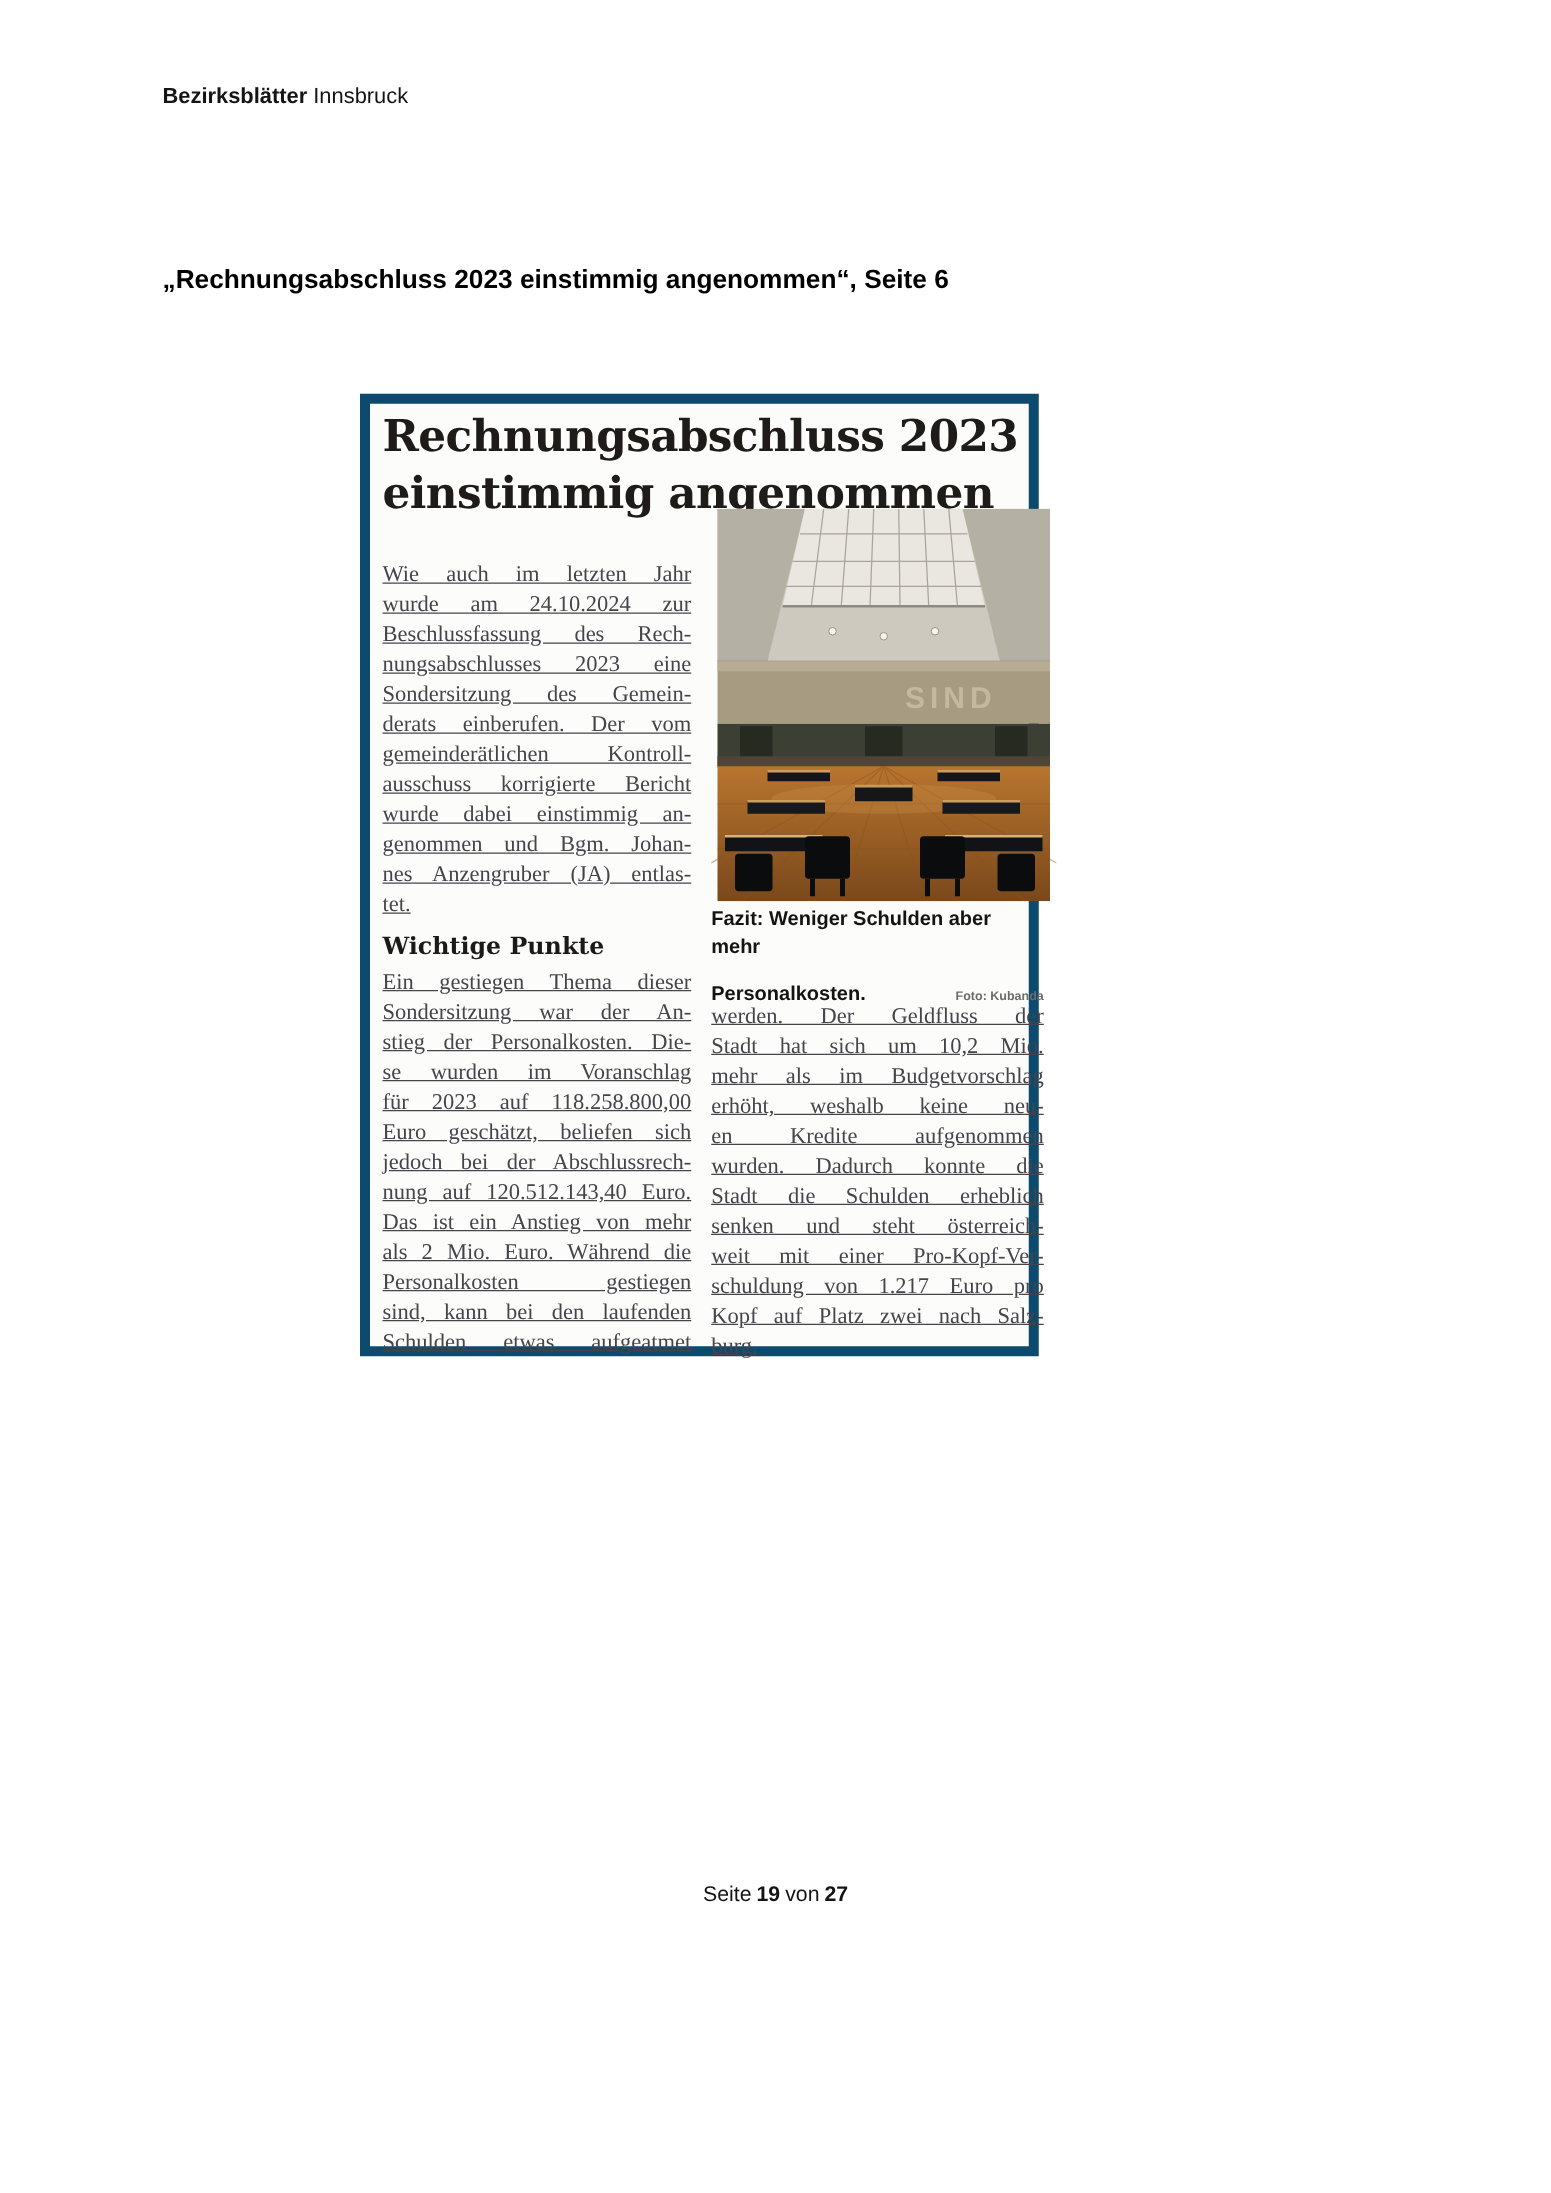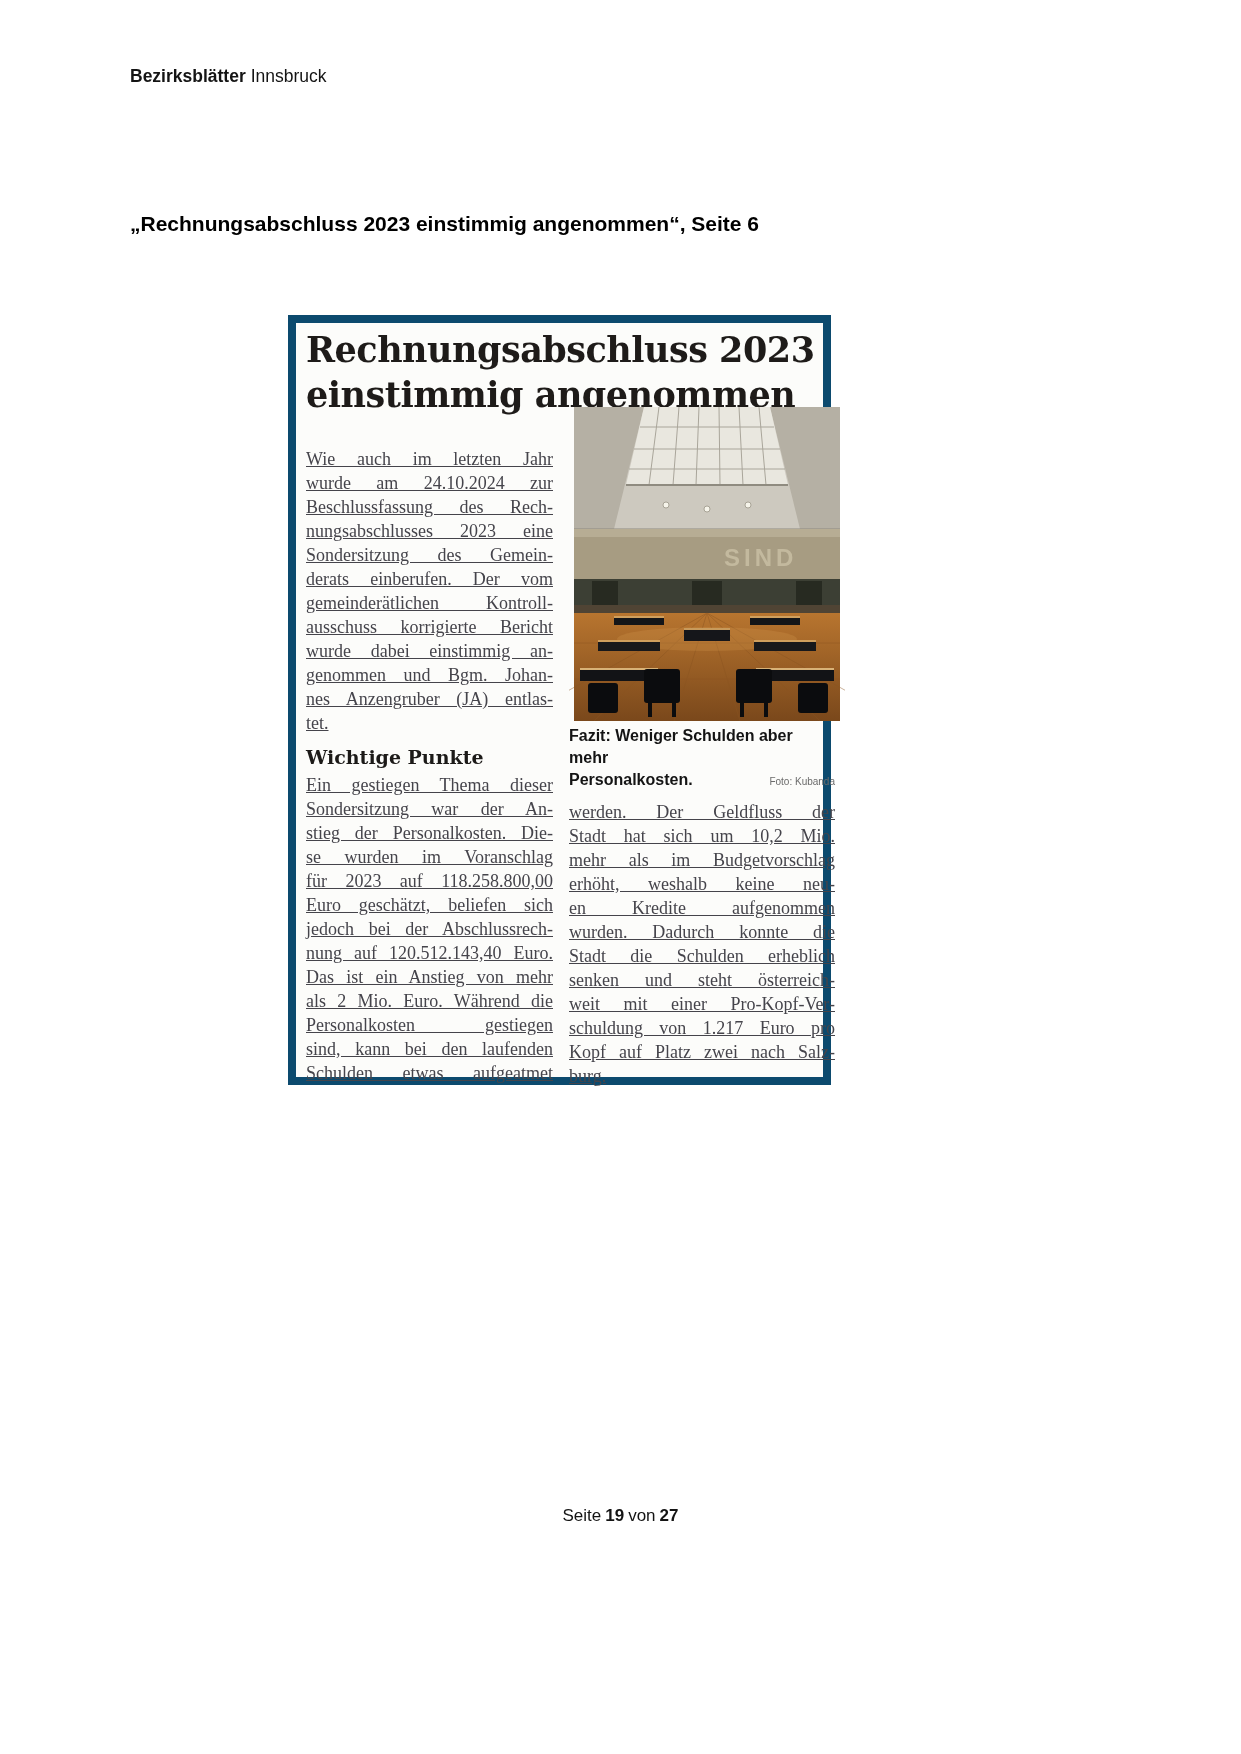--- a/index.html
+++ b/index.html
@@ -36,22 +36,22 @@
   .col-left  { position:absolute; left:10px;  top:124px; width:247px; }
   .col-left2 { position:absolute; left:10px;  top:450px; width:247px; }
   .subhead {
     position:absolute; left:10px; top:423px;
     font-family:"DejaVu Serif", serif; font-weight:700; font-size:19px; color:#1c1a18;
   }
   .photo { position:absolute; left:273px; top:84px; width:276px; height:314px; }
   .photo svg { display:block; width:100%; height:100%; }
   .caption { position:absolute; left:273px; top:402px; width:266px; }
   .caption .cap-line { font-size:16px; font-weight:bold; line-height:22px; color:#141414; }
-  .caption .cap-row { display:flex; justify-content:space-between; align-items:baseline; }
-  .caption .credit { font-size:10px; font-weight:normal; color:#6b6b6b; }
+  .caption .cap-row { display:flex; justify-content:space-between; align-items:baseline;margin-top:16px; }
+  .caption .credit { font-size:10px; font-weight:bold; color:#6b6b6b; }
   .col-right { position:absolute; left:273px; top:477px; width:266px; }
 </style>
 </head>
 <body>
 
 <div class="page">
 
   <div class="pdf-header">
     <span class="brand">Bezirksblätter</span>
     <span>Innsbruck</span>

